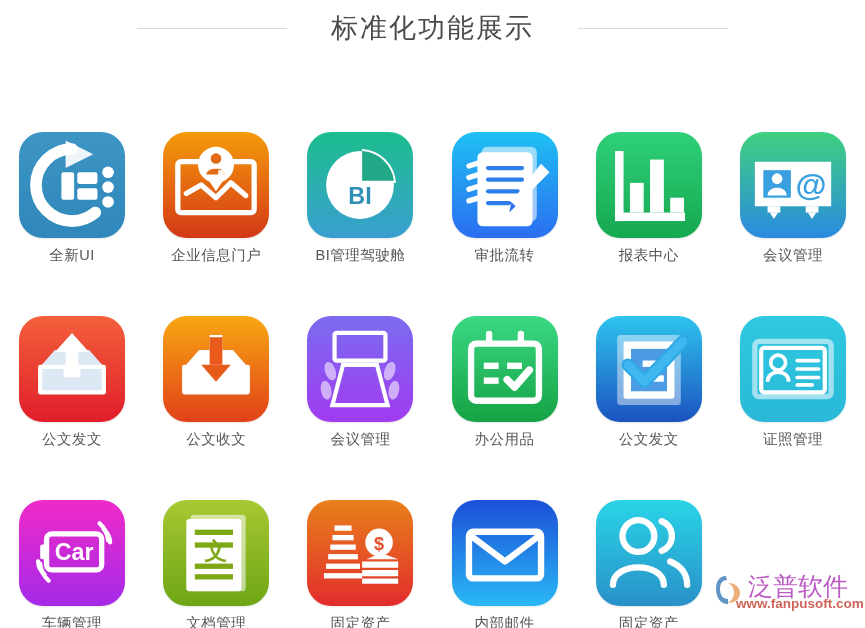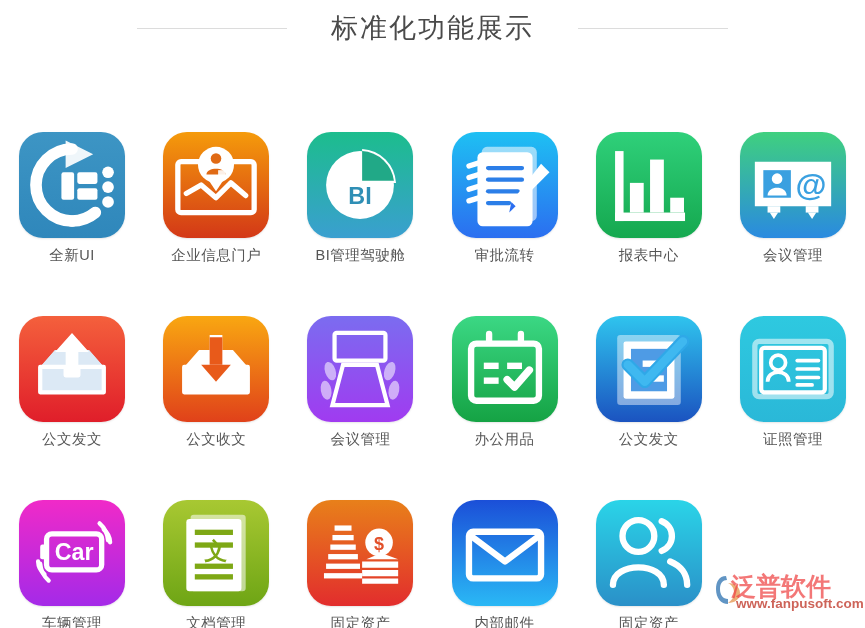--- a/index.html
+++ b/index.html
@@ -50,23 +50,23 @@
 
   
   .watermark {
     position: absolute; left: 716px; top: 568px;
     width: 150px; height: 56px; pointer-events: none;
   }
   .wm-logo {
     position: absolute; left: 0; top: 6px; width: 34px; height: 32px;
   }
   .wm-name {
-    position: absolute; left: 15px; top: 2px;
-    font-size: 25px; color: #ef4444; opacity: 0.72;
-    letter-spacing: 0px; white-space: nowrap; font-weight: 700;
+    position: absolute; left: 32px; top: 2px;
+    font-size: 25px; color: #a21caf; opacity: 0.72;
+    letter-spacing: 0px; white-space: nowrap; font-weight: 400;
   }
   .wm-url {
     position: absolute; left: 20px; top: 28px;
     font-size: 13.5px; color: #c0392b; opacity: 0.78;
     letter-spacing: 0px; white-space: nowrap; font-weight: 700;
   }
 </style>
 </head>
 <body>
 

